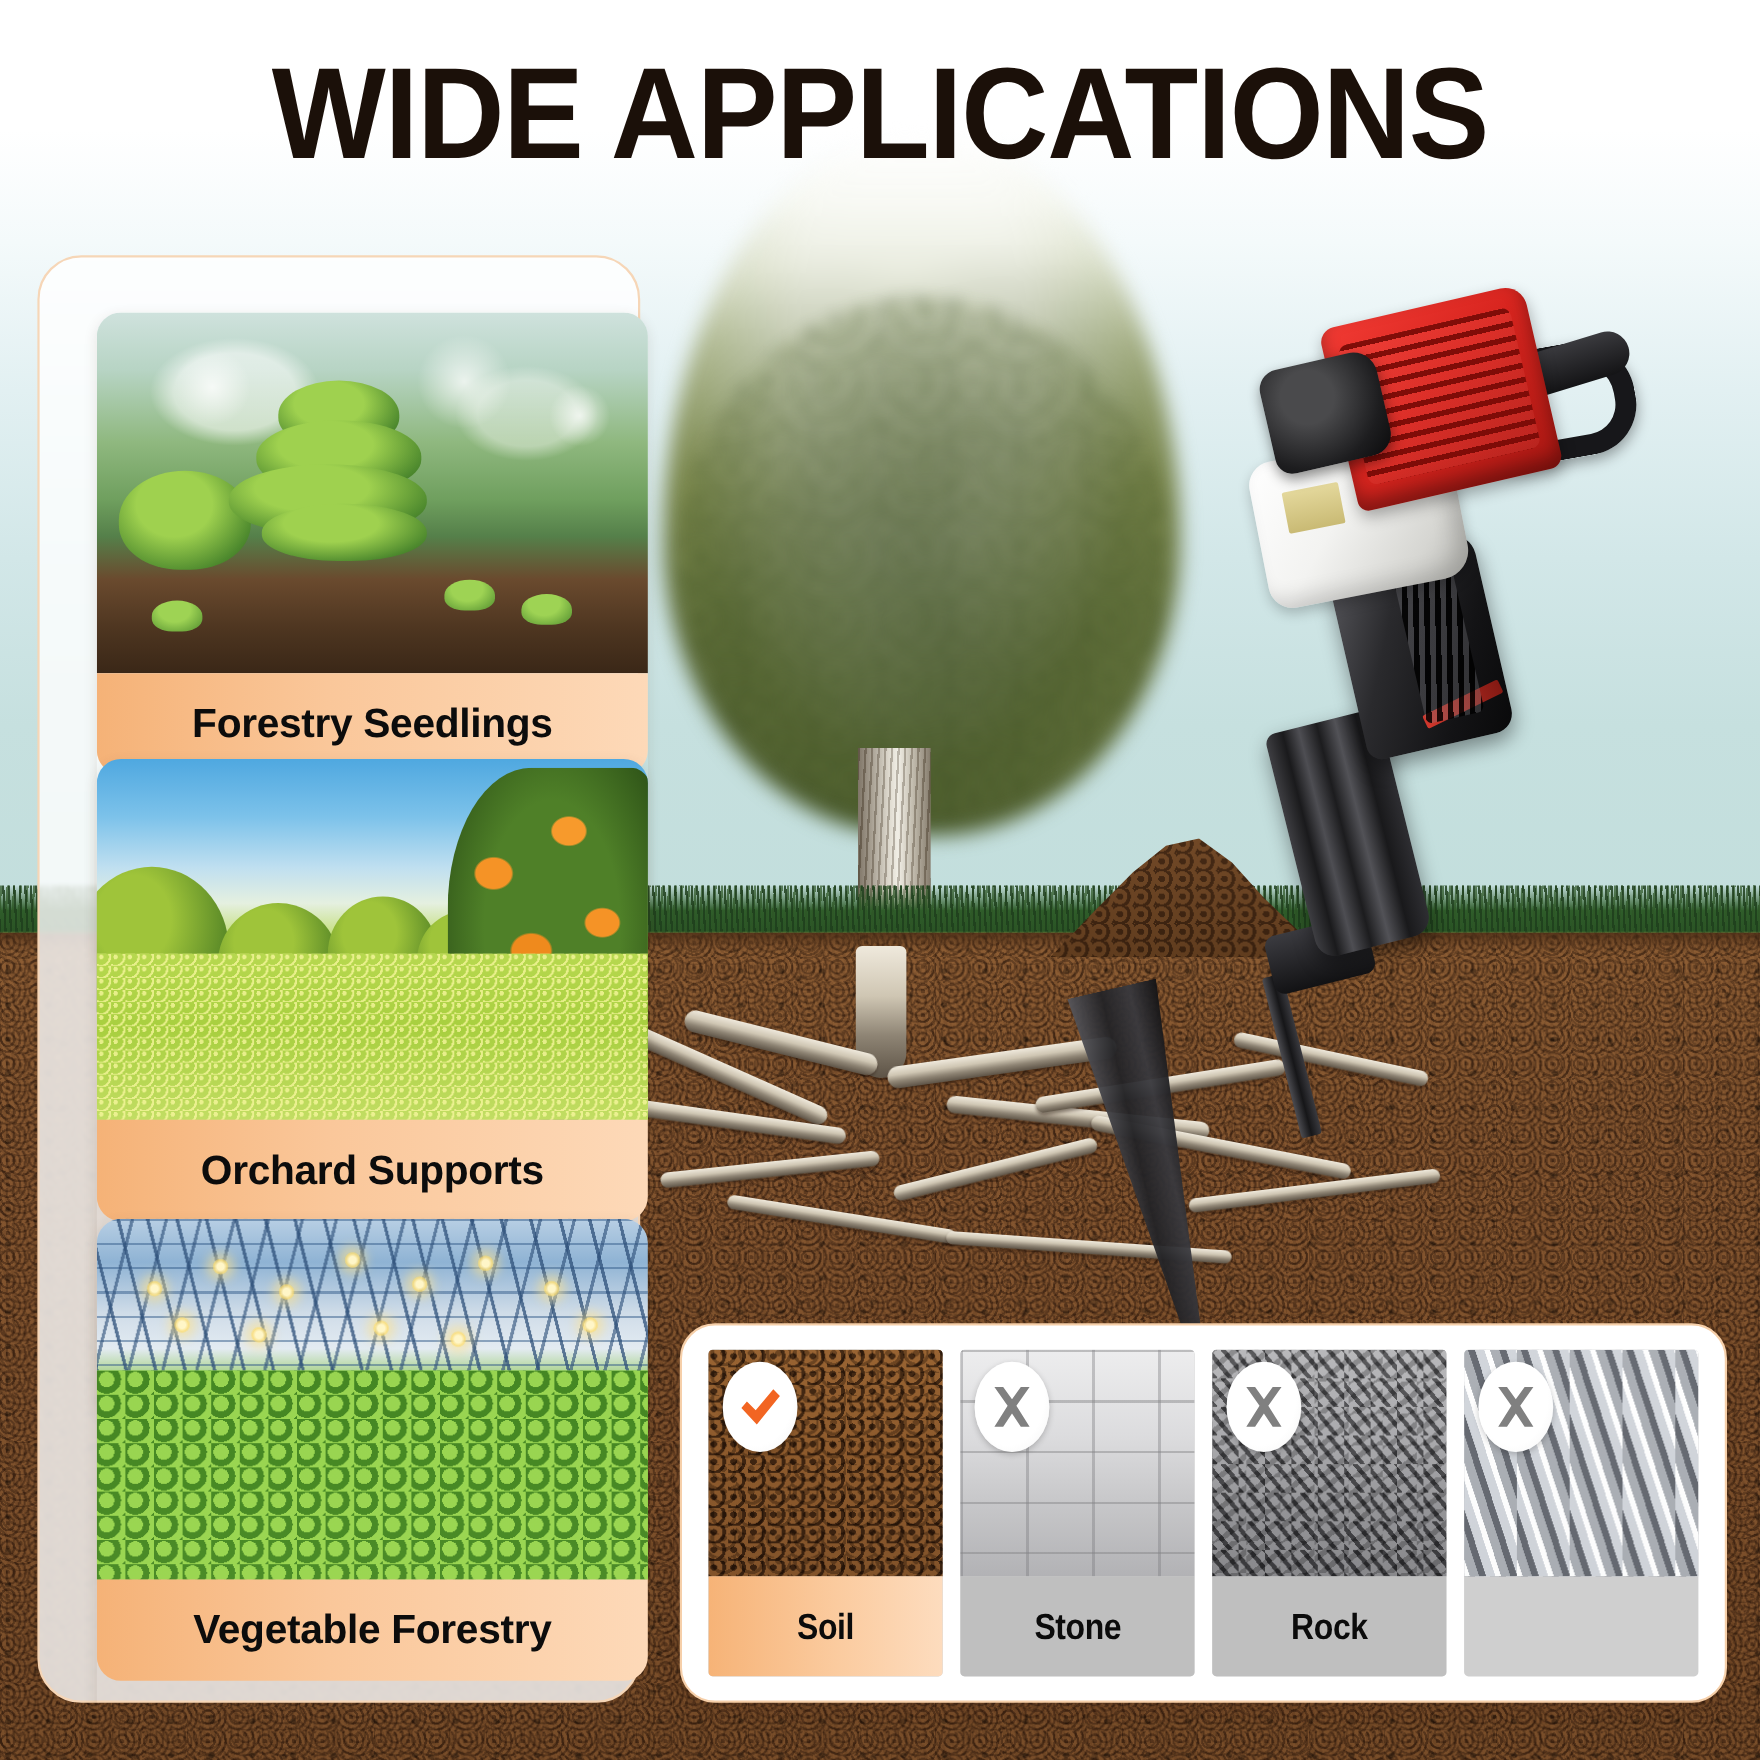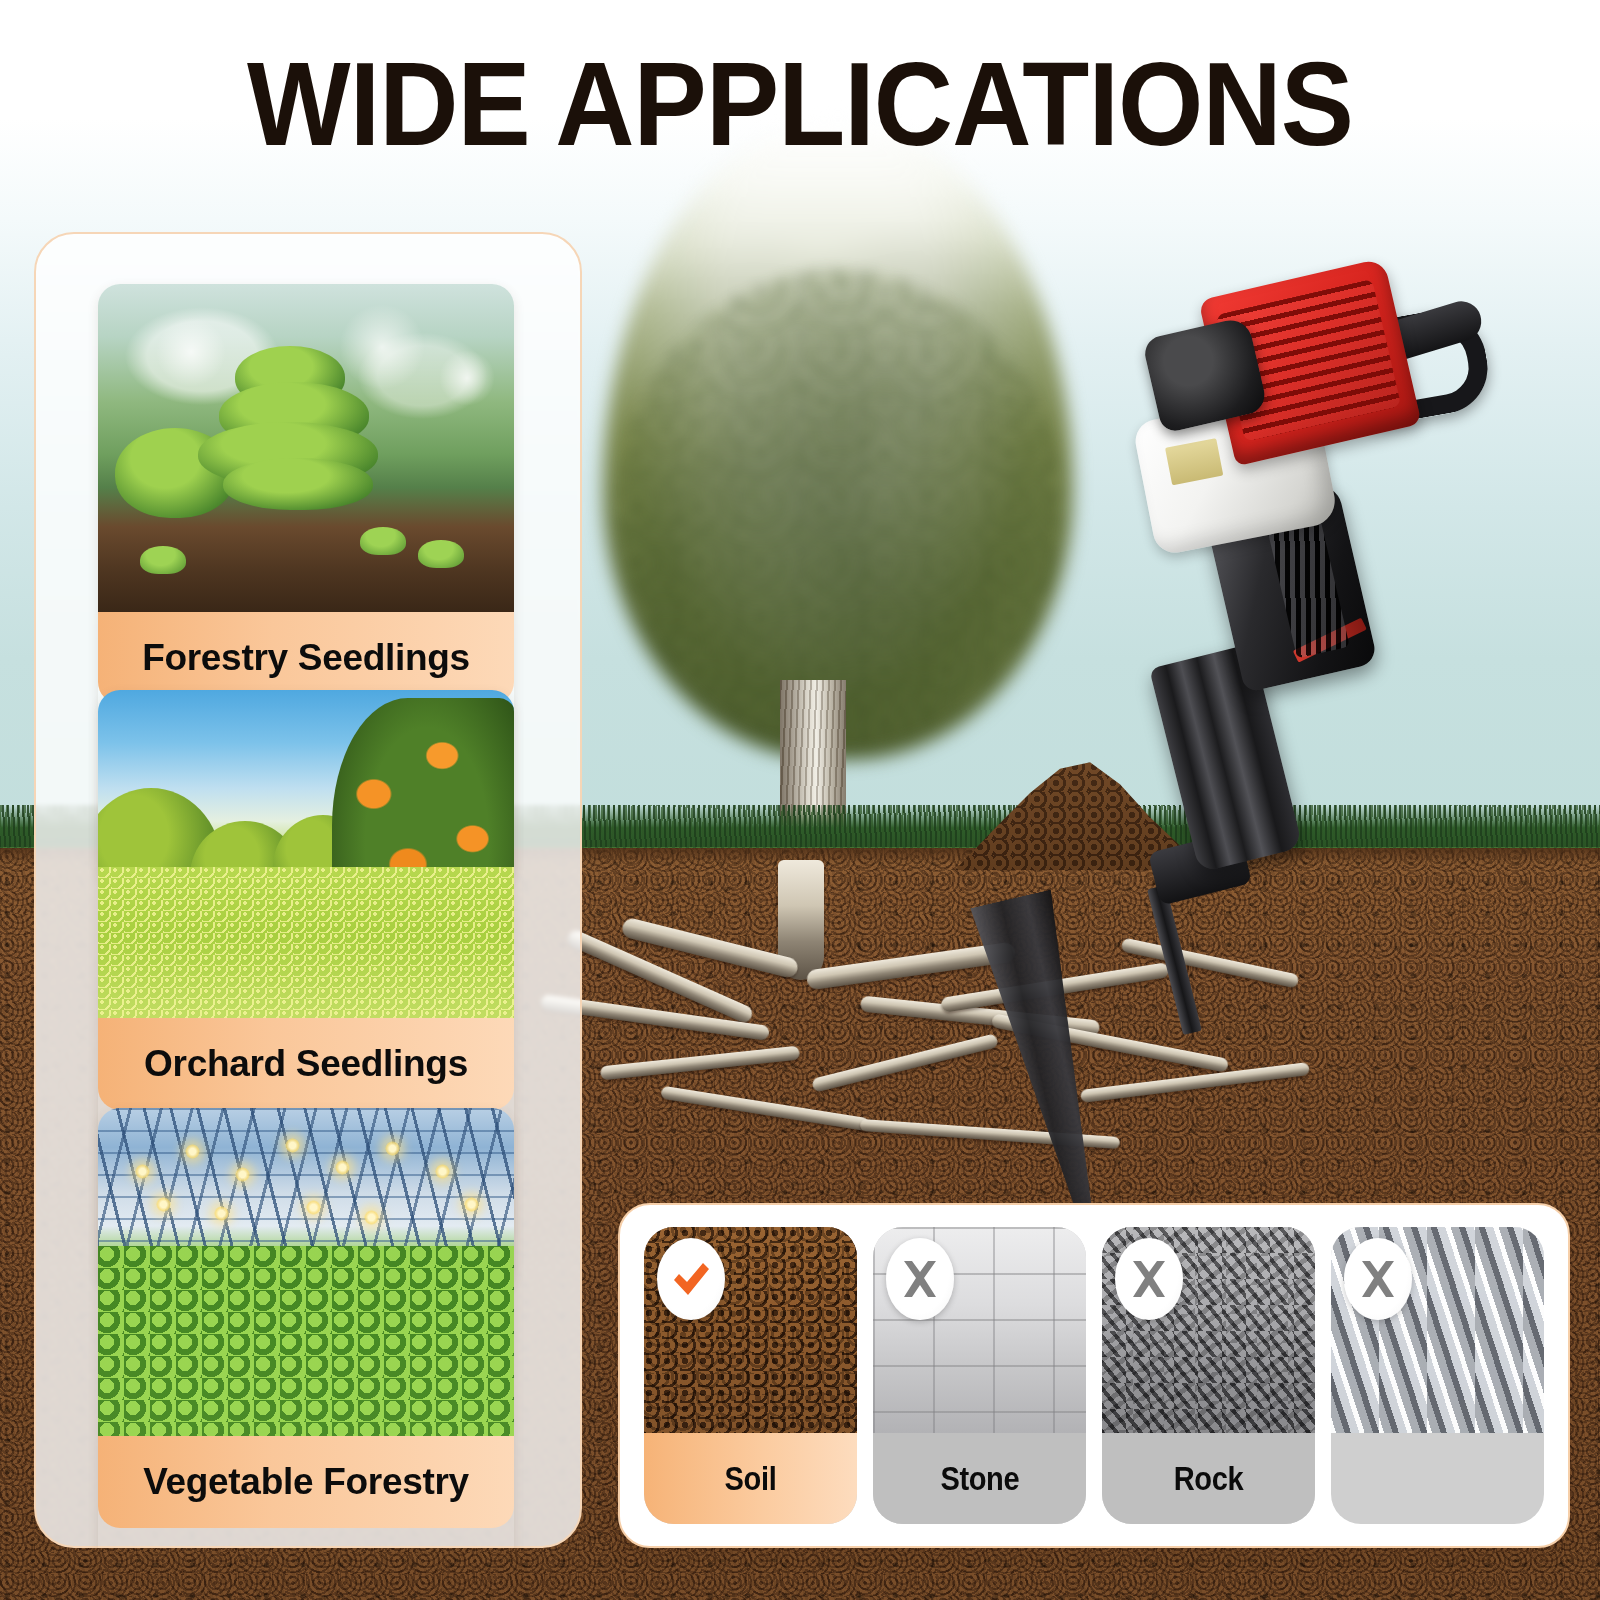--- a/index.html
+++ b/index.html
@@ -206,21 +206,21 @@
 
   
   .apps-panel{
     position:absolute; left:34px; top:232px; width:548px; height:1316px;
     background:rgba(255,255,255,.80);
     border:2px solid #f6d6b7;
     border-radius:40px;
     backdrop-filter:blur(2px);
   }
   .app-card{
-    position:absolute; left:62px; width:416px;
+    position:absolute; left:52px; width:501px;
     border-radius:22px; overflow:hidden;
     box-shadow:0 4px 12px rgba(80,55,30,.12);
   }
   .app-card.c1{ top:50px;  height:600px; }
   .app-card.c2{ top:456px; height:600px; }
   .app-card.c3{ top:874px; height:620px; }
   .card-photo{ position:absolute; left:0; right:0; top:0; height:328px; }
   .card-label{
     position:absolute; left:0; right:0; top:328px; height:92px;
     background:linear-gradient(to right,#f5b277 0%, #fac79a 42%, #fdd9b8 100%);
@@ -323,21 +323,21 @@
     background:#ffffff;
     border:2px solid #f6cfa9;
     border-radius:32px;
     box-shadow:0 6px 18px rgba(60,36,18,.18);
   }
   .mat-row{
     position:absolute; left:24px; top:22px; right:24px; bottom:22px;
     display:flex; gap:16px;
   }
   .mat-tile{
-    position:relative; flex:1; border-radius:30px; overflow:hidden;
+    position:relative; flex:1; border-radius:4px; overflow:hidden;
     background:#cfcfcf;
   }
   .mat-img{ position:absolute; left:0; right:0; top:0; height:206px; }
   .mat-caption{
     position:absolute; left:0; right:0; top:206px; bottom:0;
     display:flex; align-items:center; justify-content:center;
     background:#bfbfbf;
   }
   .mat-caption span{
     font-size:33px; font-weight:700; color:#0b0b0b; letter-spacing:-.4px;
@@ -478,21 +478,21 @@
   <div class="app-card c2">
     <div class="card-photo ph-orchard">
       <div class="ot" style="left:-4%;top:30%;width:140px;height:150px;"></div>
       <div class="ot" style="left:22%;top:40%;width:110px;height:110px;"></div>
       <div class="ot" style="left:42%;top:38%;width:100px;height:104px;"></div>
       <div class="ot" style="left:58%;top:42%;width:88px;height:92px;"></div>
       <div class="ocanopy"></div>
       <div class="meadow"></div>
     </div>
     <div class="card-label">
-      <span>Orchard Seedlings</span>
+      <span>Orchard Supports</span>
     </div>
   </div>
 
   <div class="app-card c3">
     <div class="card-photo ph-green">
       <div class="frame"></div>
       <div class="lamp" style="left:9%;top:17%"></div>
       <div class="lamp" style="left:21%;top:11%"></div>
       <div class="lamp" style="left:33%;top:18%"></div>
       <div class="lamp" style="left:45%;top:9%"></div>

